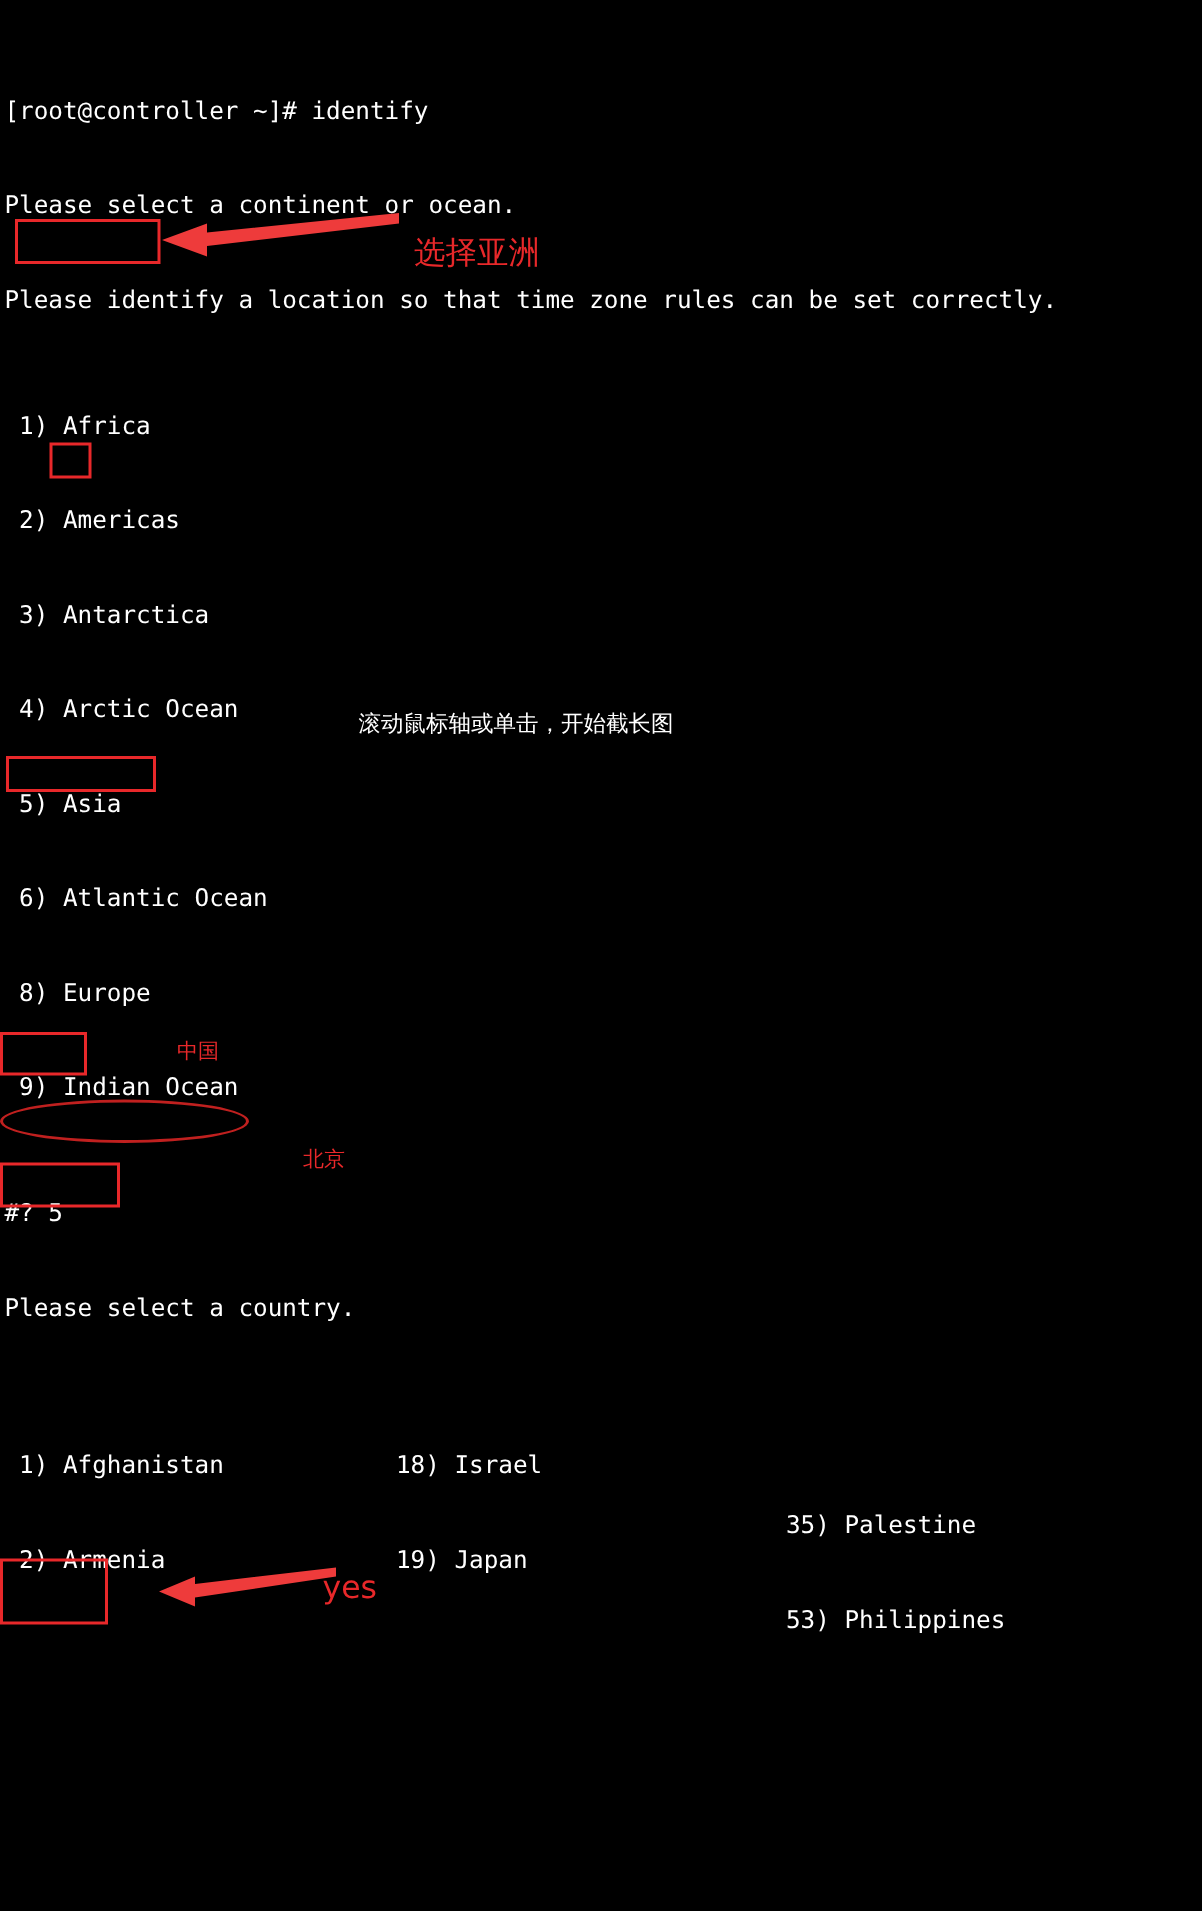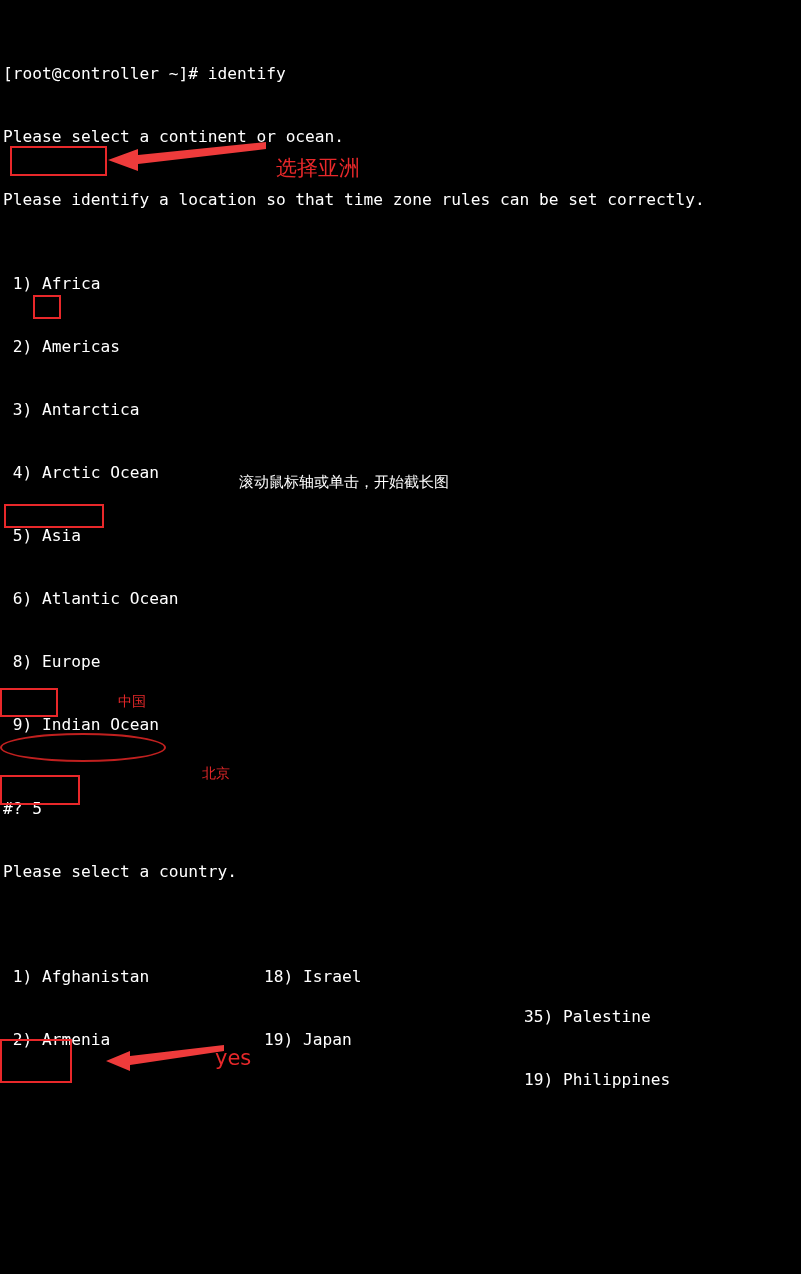--- a/index.html
+++ b/index.html
@@ -63,21 +63,21 @@
   <div class="line"><span> 5) Asia</span></div>
   <div class="line"><span> 6) Atlantic Ocean</span></div>
   <div class="line"><span> 8) Europe</span></div>
   <div class="line"><span> 9) Indian Ocean</span></div>
 
   <div class="line"><span>#? 5</span></div>
   <div class="line"><span>Please select a country.</span></div>
 
   
   <div class="line colwrap"><span class="c1"> 1) Afghanistan</span><span class="c2">18) Israel</span><span class="c3">35) Palestine</span></div>
-  <div class="line colwrap"><span class="c1"> 2) Armenia</span><span class="c2">19) Japan</span><span class="c3">19) Philippines</span></div>
+  <div class="line colwrap"><span class="c1"> 2) Armenia</span><span class="c2">19) Japan</span><span class="c3">53) Philippines</span></div>
   
   
   
   
   
   
   
   
   
   

